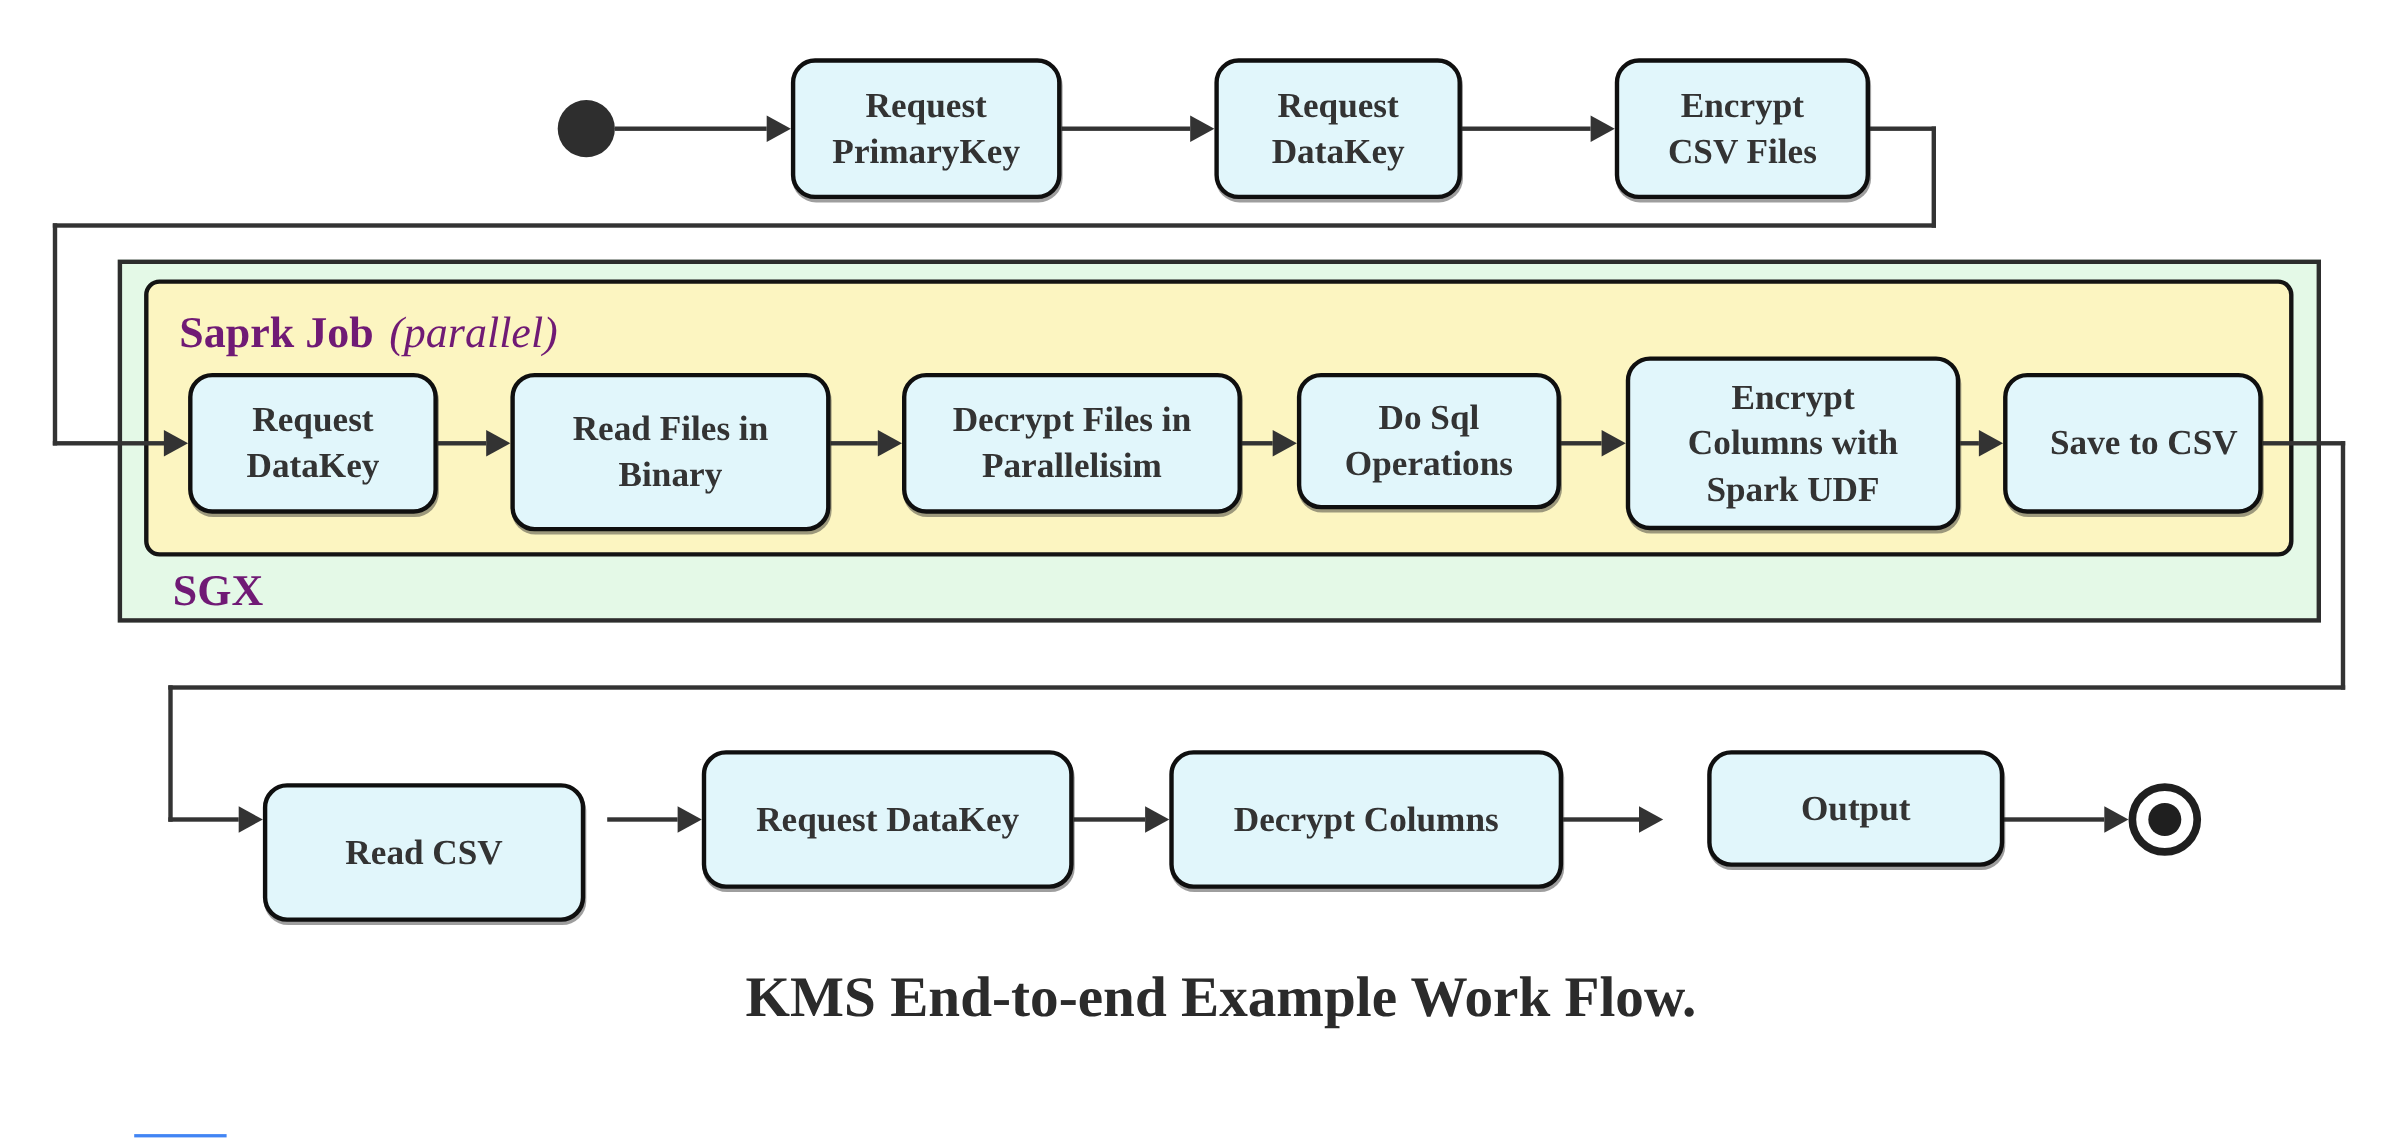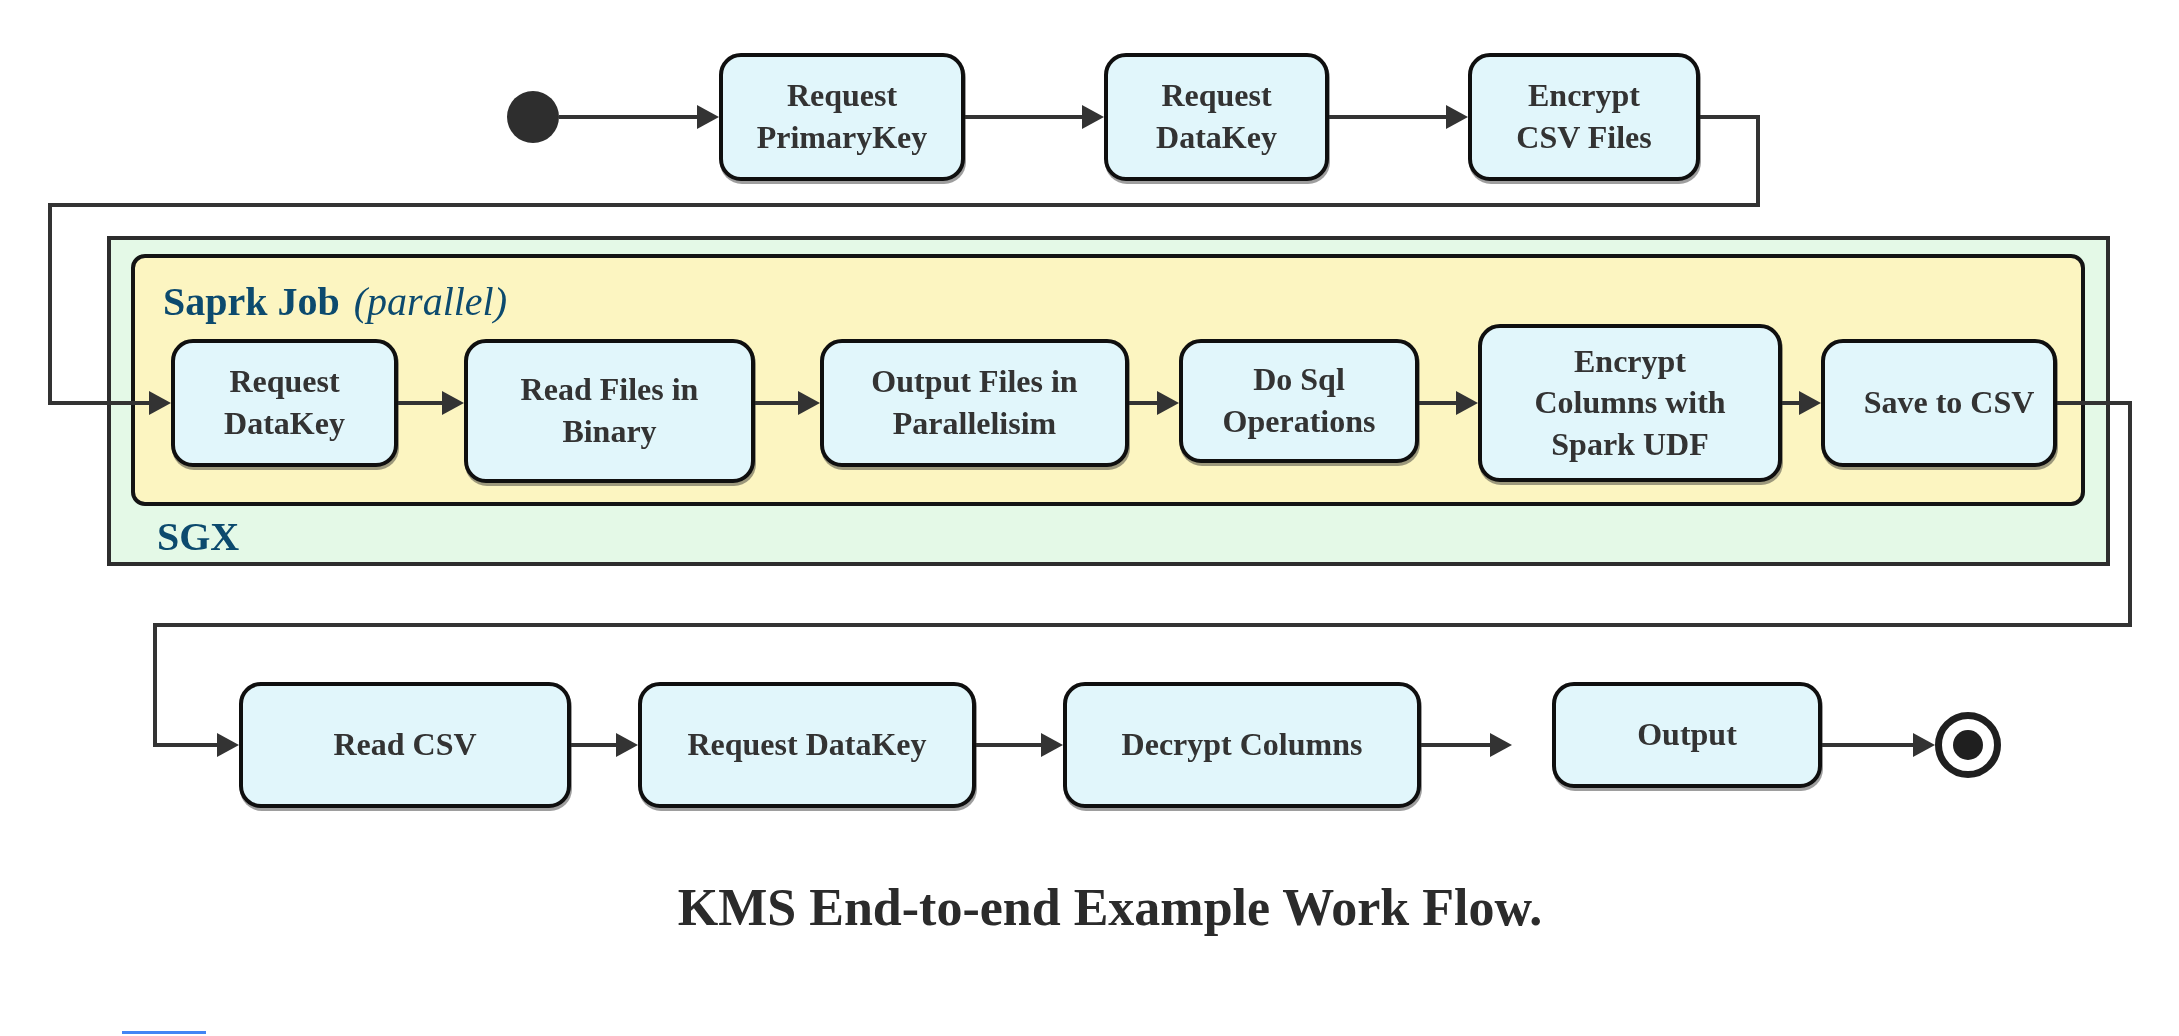--- a/index.html
+++ b/index.html
@@ -1,21 +1,21 @@
 <!DOCTYPE html>
 <html><head>
 <meta charset="utf-8">
 <style>
   html,body{margin:0;padding:0;background:#ffffff;}
   #page{position:relative;width:2179px;height:1036px;background:#ffffff;overflow:hidden;
         font-family:"Liberation Serif","DejaVu Serif",serif;}
   .container{position:absolute;box-sizing:border-box;}
   #sgx{left:107px;top:236px;width:2003px;height:330px;background:#e4f9e7;border:4px solid #2d2d2d;}
   #spark{left:131px;top:254px;width:1954px;height:252px;background:#fcf5c1;border:4px solid #141414;border-radius:14px;}
-  .container-label{position:absolute;font-weight:bold;font-size:40px;color:#0c4a6e;white-space:nowrap;}
+  .container-label{position:absolute;font-weight:bold;font-size:40px;color:#701a75;white-space:nowrap;}
   #spark-label{left:163px;top:278px;}
   #spark-label .qual{font-weight:normal;font-style:italic;margin-left:14px;}
   #sgx-label{left:157px;top:513px;}
   .state{position:absolute;box-sizing:border-box;background:#e1f6fb;border:4px solid #0f0f0f;border-radius:22px;
          display:flex;align-items:center;justify-content:center;text-align:center;
          font-weight:bold;font-size:32px;line-height:1.3;color:#333333;white-space:pre-line;
          box-shadow:1px 3px 0 rgba(40,40,40,0.45);}
   .seg{position:absolute;background:#333333;}
   .head{position:absolute;width:0;height:0;border-top:12px solid transparent;border-bottom:12px solid transparent;border-left:22px solid #333333;}
   #start-node{position:absolute;left:507px;top:91px;width:52px;height:52px;border-radius:50%;background:#2e2e2e;}
@@ -86,30 +86,30 @@
 PrimaryKey</div>
   <div class="state" style="left:1104px;top:53px;width:225px;height:128px;">Request
 DataKey</div>
   <div class="state" style="left:1468px;top:53px;width:232px;height:128px;">Encrypt
 CSV Files</div>
 
   <div class="state" style="left:171px;top:339px;width:227px;height:128px;">Request
 DataKey</div>
   <div class="state" style="left:464px;top:339px;width:291px;height:144px;">Read Files in
 Binary</div>
-  <div class="state" style="left:820px;top:339px;width:309px;height:128px;">Output Files in
+  <div class="state" style="left:820px;top:339px;width:309px;height:128px;">Decrypt Files in
 Parallelisim</div>
   <div class="state" style="left:1179px;top:339px;width:240px;height:124px;">Do Sql
 Operations</div>
   <div class="state" style="left:1478px;top:324px;width:304px;height:158px;">Encrypt
 Columns with
 Spark UDF</div>
   <div class="state" style="left:1821px;top:339px;width:236px;height:128px;padding-left:20px;">Save to CSV</div>
 
-  <div class="state" style="left:239px;top:682px;width:332px;height:126px;">Read CSV</div>
+  <div class="state" style="left:239px;top:712px;width:293px;height:126px;">Read CSV</div>
   <div class="state" style="left:638px;top:682px;width:338px;height:126px;">Request DataKey</div>
   <div class="state" style="left:1063px;top:682px;width:358px;height:126px;">Decrypt Columns</div>
   <div class="state" style="left:1512px;top:682px;width:270px;height:106px;margin-left:40px;">Output</div>
 
   <div id="caption">KMS End-to-end Example Work Flow.</div>
 
   <div id="blue-mark"></div>
 
 </div>
 

